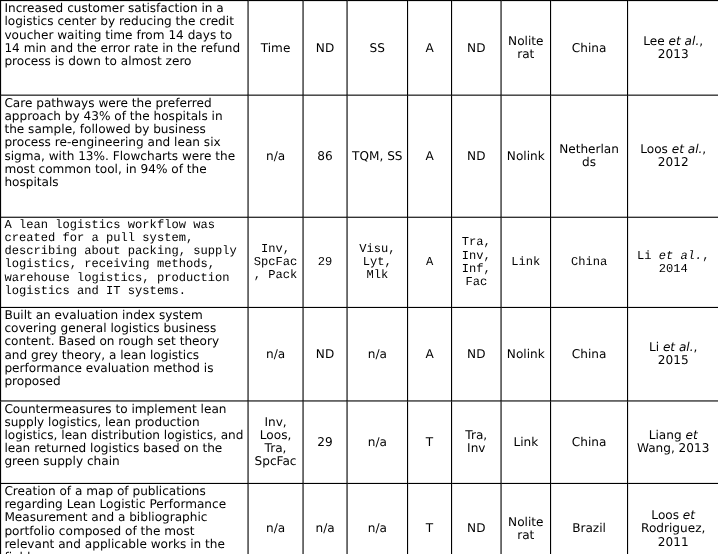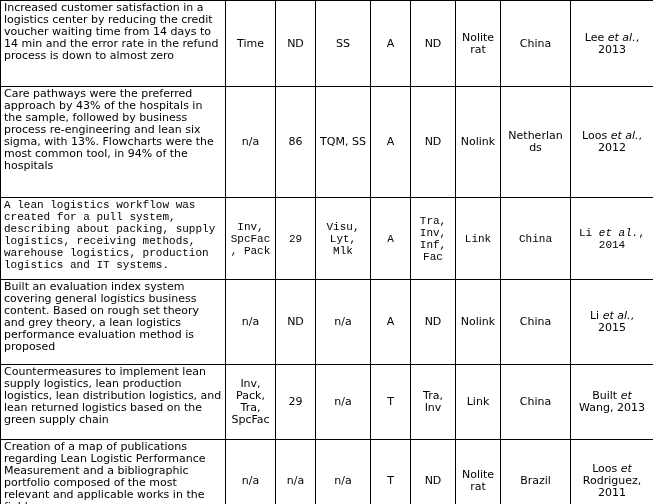--- a/index.html
+++ b/index.html
@@ -96,28 +96,28 @@
       <td>ND</td>
       <td>n/a</td>
       <td>A</td>
       <td>ND</td>
       <td>Nolink</td>
       <td>China</td>
       <td class="ref"><span>Li </span><i>et al.</i><span>, 2015</span></td>
     </tr>
     <tr class="r5">
       <td class="desc">Countermeasures to implement lean supply logistics, lean production logistics, lean distribution logistics, and lean returned logistics based on the green supply chain</td>
-      <td>Inv, Pack, Tra, SpcFac</td>
+      <td>Inv, Loos, Tra, SpcFac</td>
       <td>29</td>
       <td>n/a</td>
       <td>T</td>
       <td>Tra, Inv</td>
       <td>Link</td>
       <td>China</td>
-      <td class="ref"><span>Built </span><i>et</i><span> Wang, 2013</span></td>
+      <td class="ref"><span>Liang </span><i>et</i><span> Wang, 2013</span></td>
     </tr>
     <tr class="r6">
       <td class="desc">Creation of a map of publications regarding Lean Logistic Performance Measurement and a bibliographic portfolio composed of the most relevant and applicable works in the field</td>
       <td>n/a</td>
       <td>n/a</td>
       <td>n/a</td>
       <td>T</td>
       <td>ND</td>
       <td>Noliterat</td>
       <td>Brazil</td>

